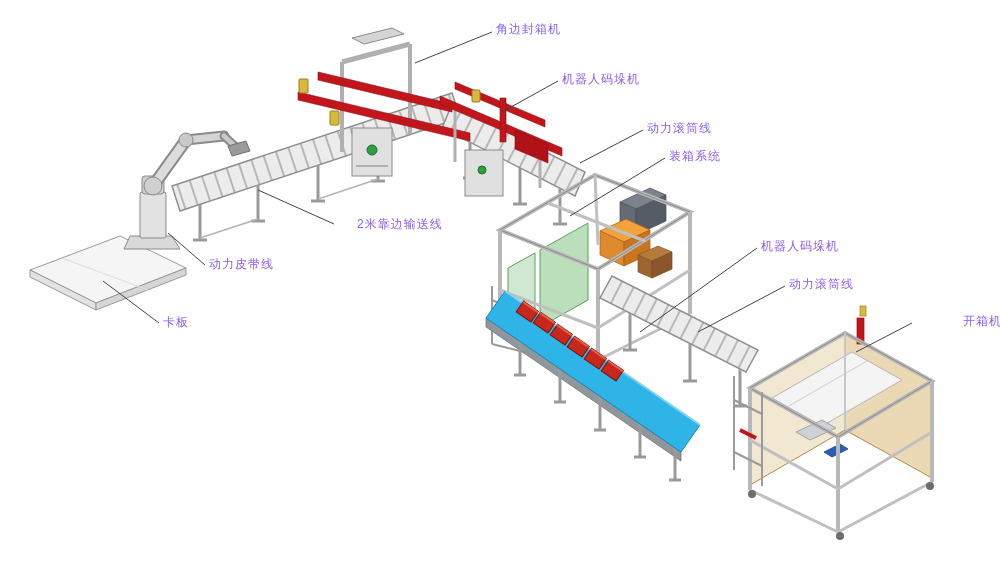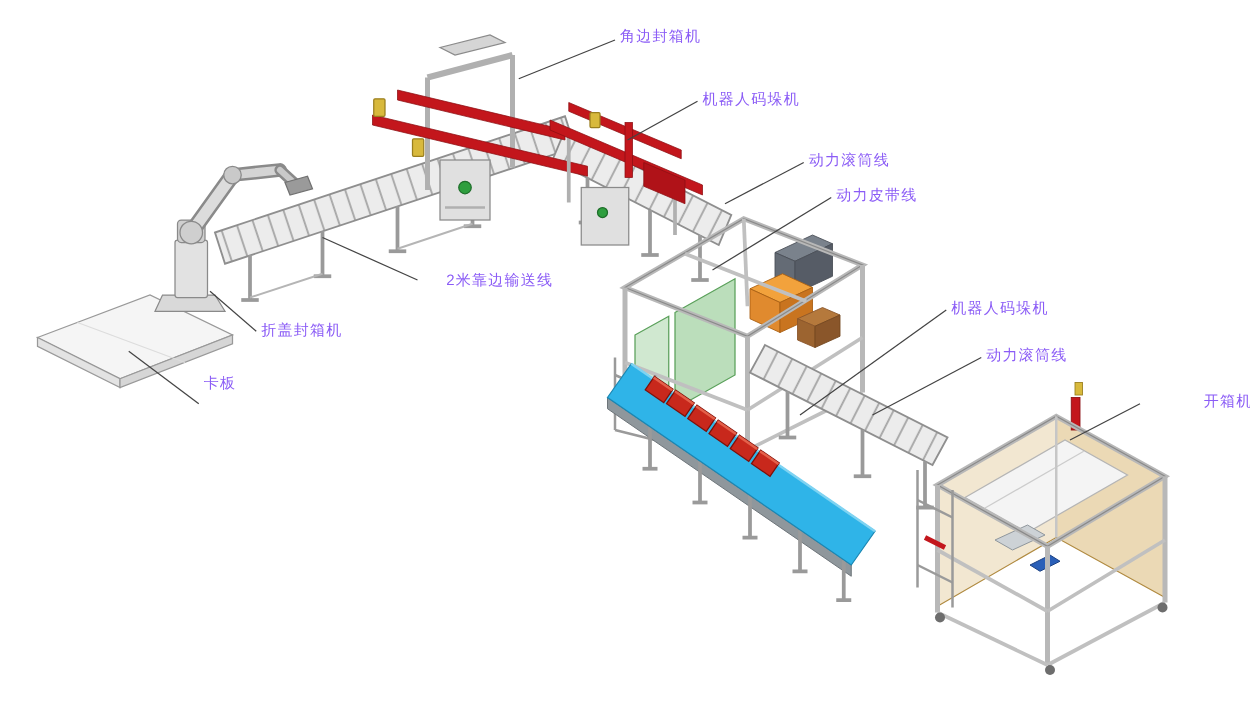--- a/index.html
+++ b/index.html
@@ -218,21 +218,21 @@
     <line x1="912" y1="323" x2="856" y2="352"></line>
     <line x1="334" y1="224" x2="258" y2="190"></line>
     <line x1="205" y1="265" x2="168" y2="233"></line>
     <line x1="159" y1="323" x2="103" y2="281"></line>
   </g>
 </svg>
 
 <div class="callout" style="left:496px;top:22px">角边封箱机</div>
 <div class="callout" style="left:562px;top:72px">机器人码垛机</div>
 <div class="callout" style="left:647px;top:121px">动力滚筒线</div>
-<div class="callout" style="left:669px;top:149px">动力皮带线</div>
+<div class="callout" style="left:669px;top:149px">装箱系统</div>
 <div class="callout" style="left:761px;top:239px">机器人码垛机</div>
 <div class="callout" style="left:789px;top:277px">动力滚筒线</div>
 <div class="callout" style="left:963px;top:314px">开箱机</div>
 <div class="callout" style="left:357px;top:217px">2米靠边输送线</div>
-<div class="callout" style="left:209px;top:257px">折盖封箱机</div>
-<div class="callout" style="left:163px;top:299px">卡板</div>
+<div class="callout" style="left:209px;top:257px">动力皮带线</div>
+<div class="callout" style="left:163px;top:315px">卡板</div>
 
 </div>
 
 </body></html>

